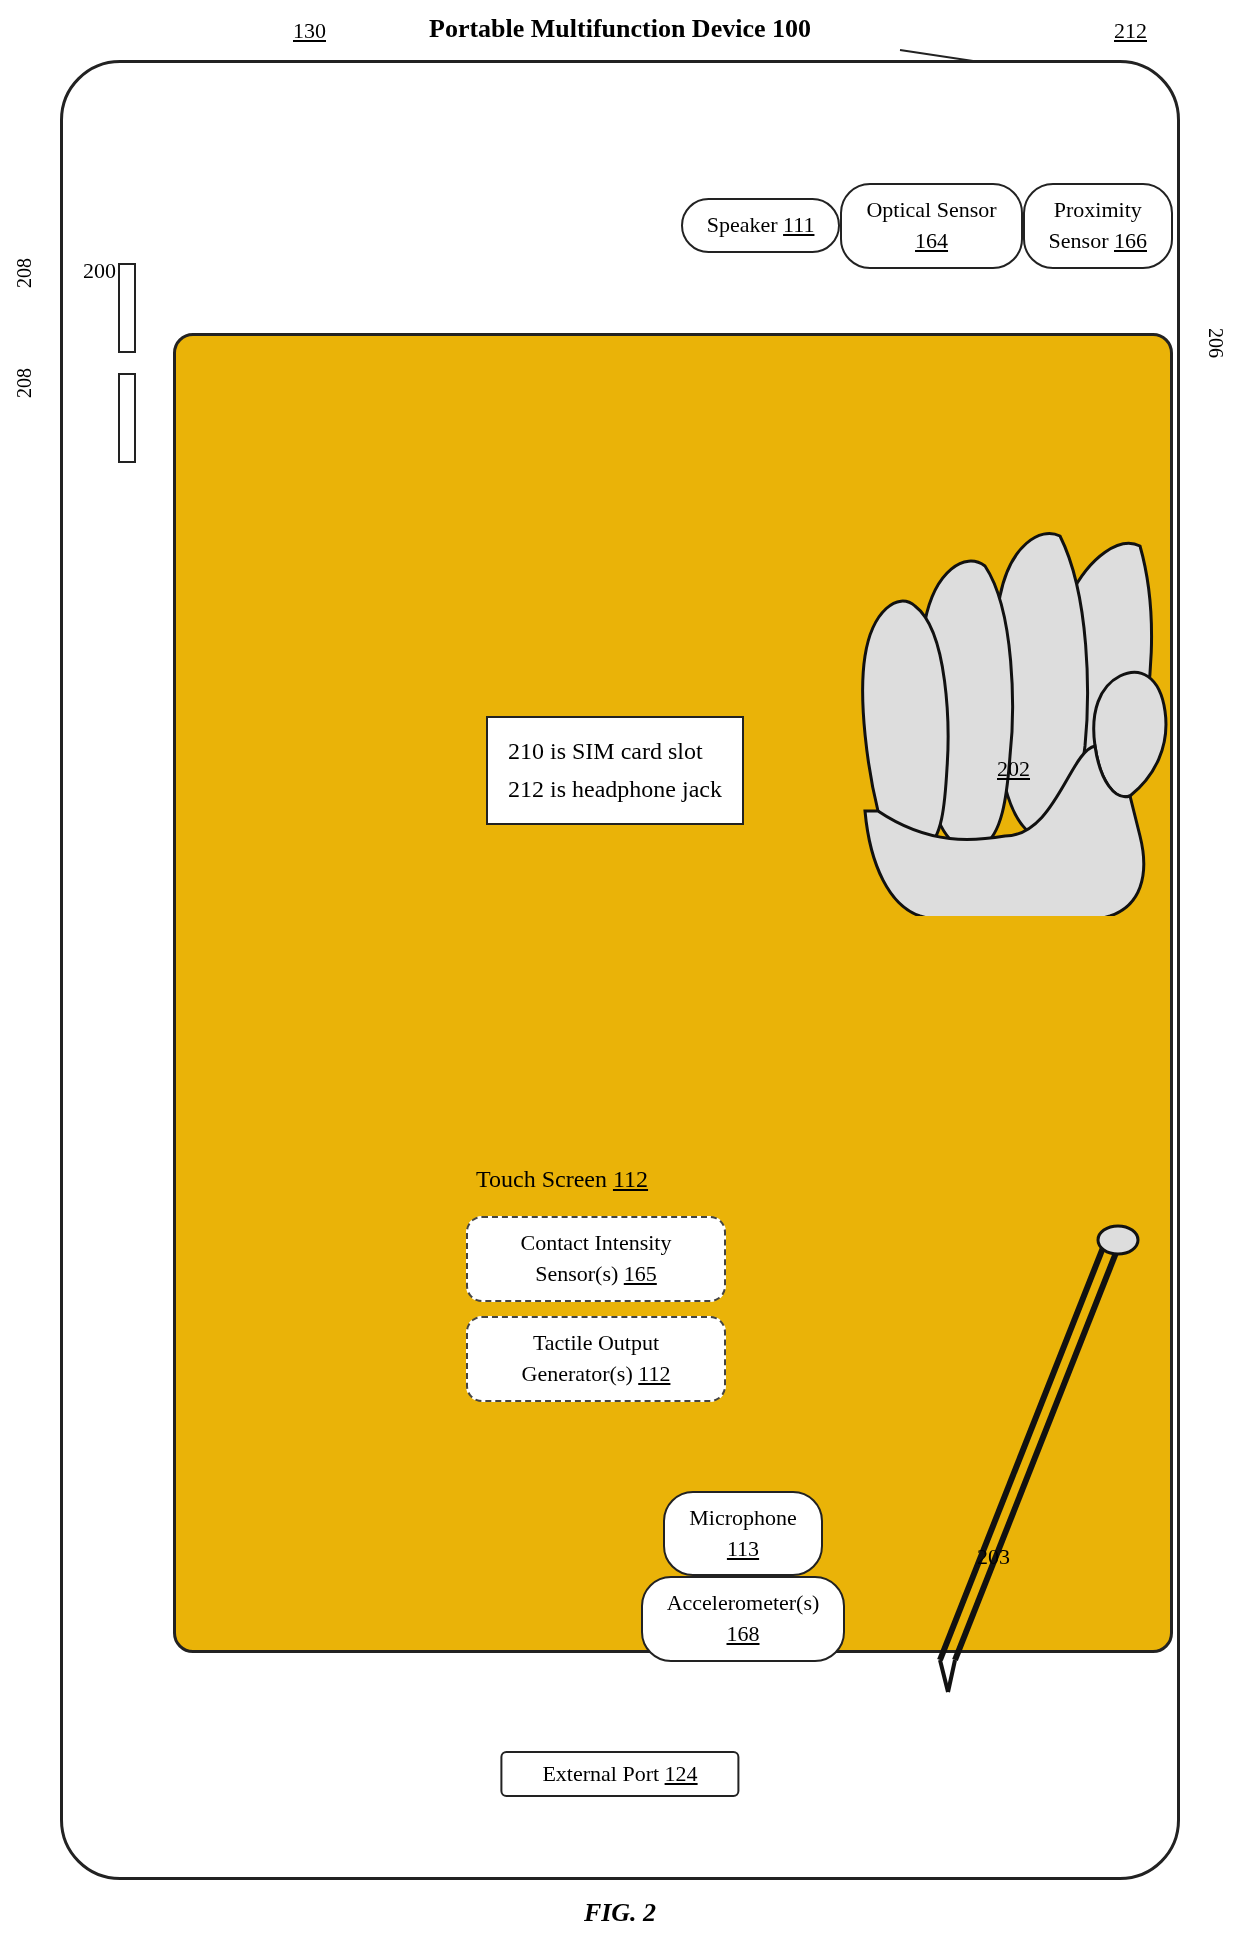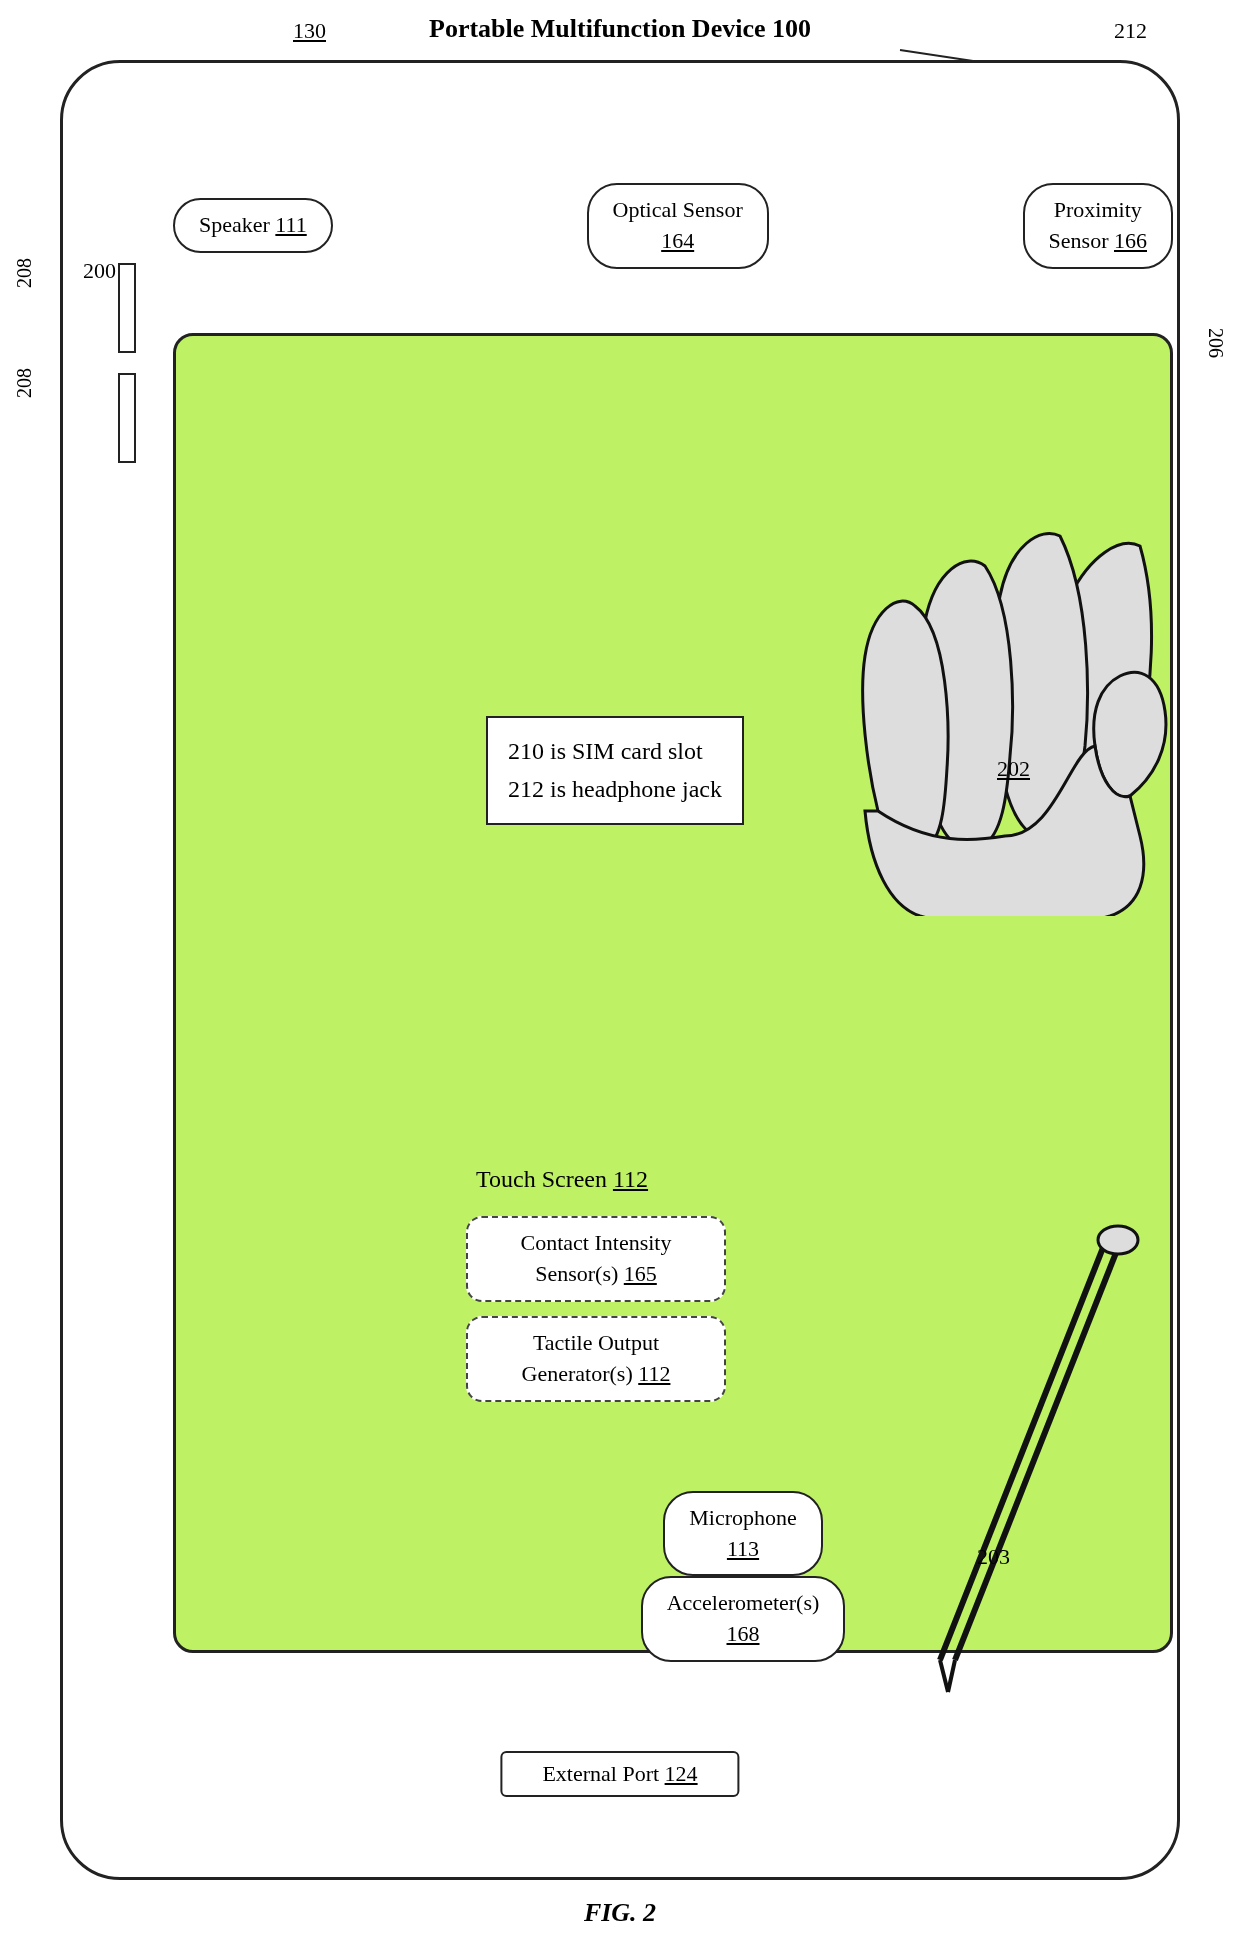--- a/index.html
+++ b/index.html
@@ -87,31 +87,31 @@
 
     
     .screen-inner {
       position: absolute;
       left: 110px;
       top: 270px;
       width: 1000px;
       height: 1320px;
       border: 3px solid #222;
       border-radius: 20px;
-      background: #bef264;
+      background: #eab308;
     }
 
     
     .top-components {
       position: absolute;
       top: 120px;
       left: 110px;
       width: 1000px;
       display: flex;
-      justify-content: space-between;
+      justify-content: flex-end;
       align-items: center;
     }
 
     .component-box {
       border: 2px solid #222;
       border-radius: 30px;
       padding: 10px 24px;
       text-align: center;
       font-size: 22px;
       background: #fff;
@@ -257,21 +257,21 @@
     </div>
     <div style="position:absolute; right:-50px; top:265px; font-size:20px; writing-mode:vertical-rl;">
       <span>206</span>
     </div>
 
     <div style="position:absolute; top:-45px; left:230px; font-size:22px; text-align:center;">
       <span style="text-decoration:underline;">130</span>
     </div>
 
     <div style="position:absolute; top:-45px; right:30px; font-size:22px; text-align:center;">
-      <span style="margin-top:28px;">212</span>
+      <span style="text-decoration:underline;margin-top:28px;">212</span>
     </div>
 
     <div class="top-components">
       <div class="component-box">
         <span>Speaker <span style="text-decoration:underline;">111</span></span>
       </div>
       <div class="component-box">
         <span>Optical Sensor<br><span style="text-decoration:underline;">164</span></span>
       </div>
       <div class="component-box">

